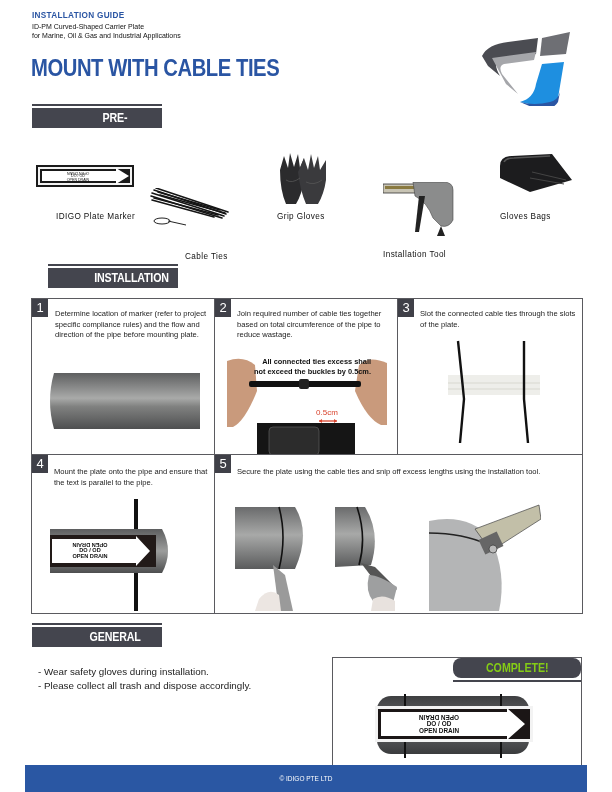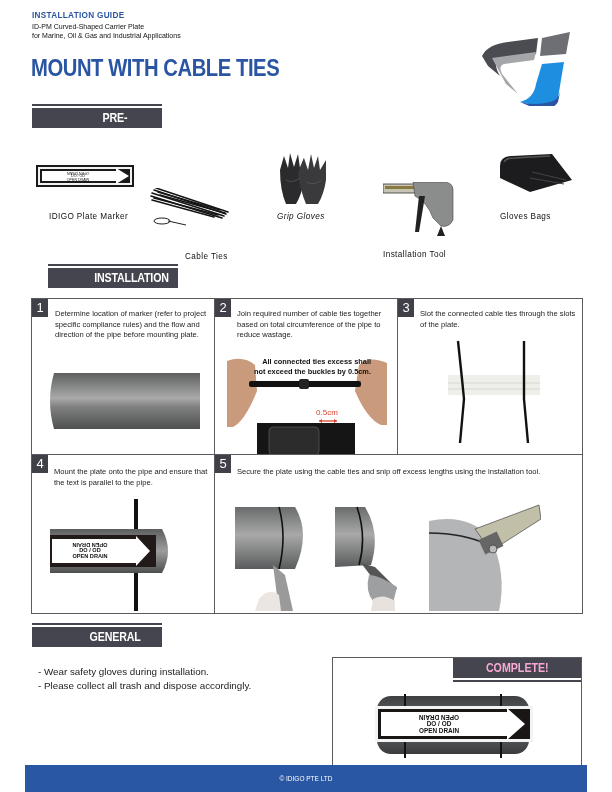--- a/index.html
+++ b/index.html
@@ -29,21 +29,21 @@
   .step-box { border:1.5px solid #5a5a5f; background:#fff; overflow:hidden; }
   .step-num { position:absolute; left:0; top:0; width:16px; height:18px; background:#3f4048; color:#fff; font-size:13px; text-align:center; line-height:18px; }
   .step-text { position:absolute; font-size:7.6px; line-height:10.6px; color:#222; }
 
   
   .general-list { left:38px; top:665px; font-size:9.8px; line-height:14px; color:#222; }
 
   
   .complete-box { left:332px; top:657px; width:250px; height:108px; border:1.5px solid #5a5a5f; border-bottom:none; background:#fff; }
   .complete-head { position:absolute; left:120px; top:0; width:130px; height:24px; }
-  .complete-head .bar { position:absolute; left:0; top:0; width:128px; height:20px; background:#44454e; color:#f9a8d4; font-weight:bold; font-size:13px; text-align:center; line-height:20px; }
+  .complete-head .bar { position:absolute; left:0; top:0; width:128px; height:20px; background:#44454e; color:#84cc16; font-weight:bold; font-size:13px; text-align:center; line-height:20px;border-radius:8px; }
   .complete-head .bar span { display:inline-block; transform:scaleX(0.82); }
   .complete-head .rule { position:absolute; left:0; top:22px; width:128px; height:2px; background:#44454e; }
 
   
   .footer { left:25px; top:765px; width:562px; height:27px; background:#2a57a3; color:#fff; font-size:6.5px; text-align:center; line-height:27px; }
 
   svg { display:block; }
 </style>
 </head>
 <body>
@@ -74,21 +74,21 @@
   <svg width="98" height="22" viewBox="0 0 98 22">
     <rect x="0" y="0" width="98" height="22" fill="#1a1a1a"></rect>
     <rect x="2" y="2" width="94" height="18" fill="#f2f2f2"></rect>
     <rect x="4" y="4" width="90" height="14" fill="#1a1a1a"></rect>
     <path d="M6 6 L80 6 L80 3 L93 11 L80 19 L80 16 L6 16 Z" fill="#ffffff"></path>
     <text x="42" y="9" font-size="3.6" text-anchor="middle" font-family="Liberation Sans, sans-serif" fill="#111" transform="rotate(180 42 8)">OPEN DRAIN</text>
     <text x="42" y="12" font-size="3.6" text-anchor="middle" font-family="Liberation Sans, sans-serif" fill="#111">DO / OD</text>
     <text x="42" y="15.5" font-size="3.6" text-anchor="middle" font-family="Liberation Sans, sans-serif" fill="#111">OPEN DRAIN</text>
   </svg>
 </div>
-<div class="abs item-label" style="left:49px; top:212px;">IDIGO Plate Marker</div>
+<div class="abs item-label" style="left:56px; top:212px;">IDIGO Plate Marker</div>
 
 <div class="abs" style="left:148px; top:188px; width:82px; height:40px;">
   <svg width="82" height="40" viewBox="0 0 82 40">
     <g stroke="#151515" stroke-width="1.6" stroke-linecap="round">
       <line x1="6" y1="2" x2="78" y2="26"></line>
         <line x1="4" y1="5" x2="76" y2="28"></line>
       <line x1="8" y1="0" x2="80" y2="24"></line>
         <line x1="3" y1="8" x2="74" y2="30"></line>
       <line x1="10" y1="4" x2="72" y2="22"></line>
         <line x1="6" y1="10" x2="70" y2="27"></line>
@@ -102,21 +102,21 @@
 <div class="abs item-label" style="left:166px; top:252px;padding-left:19px;">Cable Ties</div>
 
 <div class="abs" style="left:274px; top:150px; width:60px; height:56px;">
   <svg width="60" height="56" viewBox="0 0 60 56">
     <path d="M6 20 L10 6 L14 18 L16 3 L20 17 L24 4 L26 18 L30 8 L30 30 Q28 44 22 54 L12 54 Q6 40 6 20 Z" fill="#2b2b2d"></path>
     <path d="M24 22 L30 8 L34 20 L37 4 L40 18 L44 6 L46 20 L52 10 L52 30 Q50 44 44 54 L32 54 Q26 40 24 22 Z" fill="#3a3a3d"></path>
     <path d="M12 30 Q18 34 26 28" stroke="#555" stroke-width="0.8" fill="none"></path>
     <path d="M32 32 Q40 36 48 30" stroke="#555" stroke-width="0.8" fill="none"></path>
   </svg>
 </div>
-<div class="abs item-label" style="left:277px; top:212px;font-style:italic;">Grip Gloves</div>
+<div class="abs item-label" style="left:277px; top:212px;">Grip Gloves</div>
 
 <div class="abs" style="left:383px; top:182px; width:72px; height:55px;">
   <svg width="72" height="55" viewBox="0 0 72 55">
     <rect x="0" y="2" width="34" height="9" fill="#c8c4b4" stroke="#333" stroke-width="0.8"></rect>
     <rect x="2" y="4" width="30" height="3" fill="#8a7a40"></rect>
     <path d="M30 0 L60 0 Q70 0 70 8 L70 38 Q66 46 58 44 L50 36 Q44 20 32 14 Z" fill="#8b8c8c" stroke="#444" stroke-width="0.6"></path>
     <path d="M36 14 L42 14 L36 50 L32 50 Z" fill="#222"></path>
     <path d="M58 44 L62 54 L54 54 Z" fill="#222"></path>
   </svg>
 </div>

